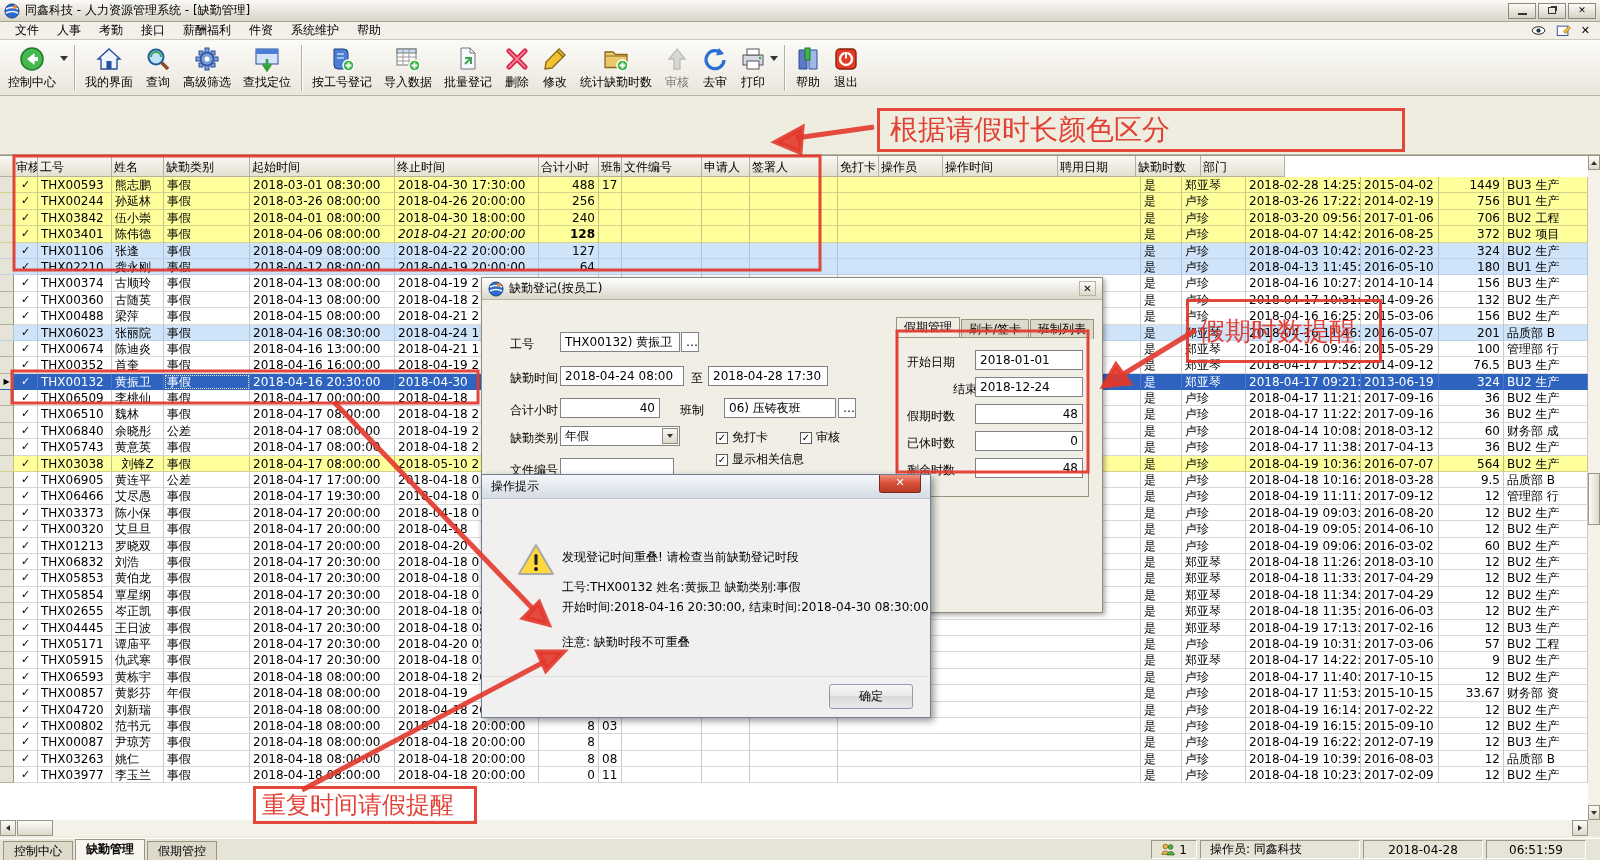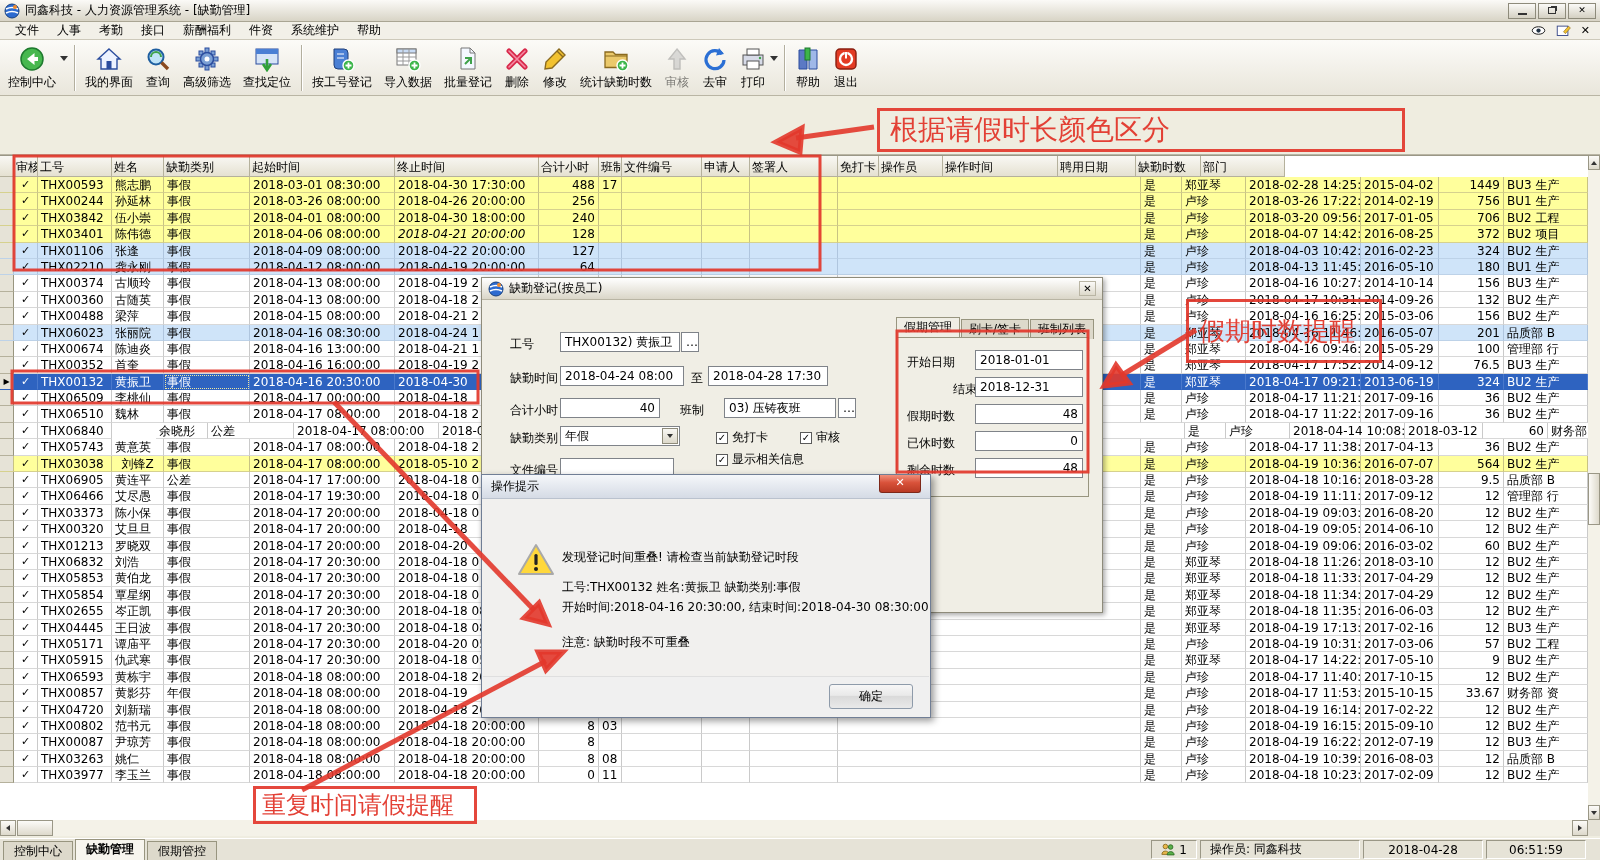--- a/index.html
+++ b/index.html
@@ -459,33 +459,33 @@
           <div class="gc" style="width: 144px;">2018-04-30 18:00:00</div>
           <div class="gc num" style="width: 60px;">240</div>
           <div class="gc" style="width: 23px;"></div>
           <div class="gc" style="width: 80px;"></div>
           <div class="gc" style="width: 48px;"></div>
           <div class="gc" style="width: 88px;"></div>
           <div class="gc" style="width: 303px;"></div>
           <div class="gc" style="width: 41px;">是</div>
           <div class="gc" style="width: 64px;">卢珍</div>
           <div class="gc" style="width: 115px;">2018-03-20 09:56:38</div>
-          <div class="gc" style="width: 78px;">2017-01-05</div>
+          <div class="gc" style="width: 78px;">2017-01-06</div>
           <div class="gc num" style="width: 65px;">706</div>
           <div class="gc" style="width: 84px;">BU2 工程</div>
         </div>
         <div class="gr yellow">
           <div class="gc selcol" style="width: 14px;"></div>
           <div class="gc chk" style="width: 24px;">✓</div>
           <div class="gc" style="width: 74px;">THX03401</div>
           <div class="gc" style="width: 52px;">陈伟德</div>
           <div class="gc" style="width: 86px;">事假</div>
           <div class="gc" style="width: 145px;">2018-04-06 08:00:00</div>
           <div class="gc" style="width: 144px; font-style: italic;">2018-04-21 20:00:00</div>
-          <div class="gc num" style="width: 60px;">128</div>
+          <div class="gc num" style="width: 60px; font-weight: bold;">128</div>
           <div class="gc" style="width: 23px;"></div>
           <div class="gc" style="width: 80px;"></div>
           <div class="gc" style="width: 48px;"></div>
           <div class="gc" style="width: 88px;"></div>
           <div class="gc" style="width: 303px;"></div>
           <div class="gc" style="width: 41px;">是</div>
           <div class="gc" style="width: 64px;">卢珍</div>
           <div class="gc" style="width: 115px;">2018-04-07 14:42:09</div>
           <div class="gc" style="width: 78px;">2016-08-25</div>
           <div class="gc num" style="width: 65px;">372</div>
@@ -719,21 +719,21 @@
           <div class="gc" style="width: 64px;">卢珍</div>
           <div class="gc" style="width: 115px;">2018-04-17 11:22:38</div>
           <div class="gc" style="width: 78px;">2017-09-16</div>
           <div class="gc num" style="width: 65px;">36</div>
           <div class="gc" style="width: 84px;">BU2 生产</div>
         </div>
         <div class="gr white">
           <div class="gc selcol" style="width: 14px;"></div>
           <div class="gc chk" style="width: 24px;">✓</div>
           <div class="gc" style="width: 74px;">THX06840</div>
-          <div class="gc" style="width: 52px; margin-left: 44px;">余晓彤</div>
+          <div class="gc" style="width: 52px;">余晓彤</div>
           <div class="gc" style="width: 86px;">公差</div>
           <div class="gc" style="width: 145px;">2018-04-17 08:00:00</div>
           <div class="gc" style="width: 144px;">2018-04-19 2</div>
           <div class="gc num" style="width: 60px;"></div>
           <div class="gc" style="width: 23px;"></div>
           <div class="gc" style="width: 80px;"></div>
           <div class="gc" style="width: 48px;"></div>
           <div class="gc" style="width: 88px;"></div>
           <div class="gc" style="width: 303px;"></div>
           <div class="gc" style="width: 41px;">是</div>
@@ -1253,21 +1253,21 @@
       <div class="di" style="left:199px;top:32px;width:18px;text-align:center;">…</div>
 
       <span class="dl" style="left:28px;top:70px;">缺勤时间</span>
       <div class="di" style="left:78px;top:66px;width:124px;"><span>2018-04-24 08:00</span></div>
       <span class="dl" style="left:209px;top:70px;">至</span>
       <div class="di" style="left:226px;top:66px;width:120px;"><span>2018-04-28 17:30</span></div>
 
       <span class="dl" style="left:28px;top:102px;">合计小时</span>
       <div class="di num" style="left:78px;top:98px;width:100px;"><span>40</span></div>
       <span class="dl" style="left:198px;top:102px;">班制</span>
-      <div class="di" style="left:242px;top:98px;width:112px;"><span>03) 压铸夜班</span></div>
+      <div class="di" style="left:242px;top:98px;width:112px;"><span>06) 压铸夜班</span></div>
       <div class="di" style="left:356px;top:98px;width:18px;text-align:center;">…</div>
 
       <span class="dl" style="left:28px;top:130px;">缺勤类别</span>
       <div class="di" style="left:78px;top:126px;width:120px;">
         <span>年假</span>
         <div class="cbtn">
             <div class="tri-d"></div>
           </div>
       </div>
 
@@ -1294,21 +1294,21 @@
         </div>
       <div class="rtabs" id="dlg-tabs">
           <div class="rtab active">假期管理</div>
           <div class="rtab">刷卡/签卡</div>
           <div class="rtab">班制列表</div>
         </div>
       <div class="rpanel">
         <span class="dl" style="left:10px;top:16px;">开始日期</span>
         <div class="di" style="left:78px;top:12px;width:108px;"><span>2018-01-01</span></div>
         <span class="dl" style="left:24px;top:43px;margin-left:32px;">结束日期</span>
-        <div class="di" style="left:78px;top:39px;width:108px;"><span>2018-12-31</span></div>
+        <div class="di" style="left:78px;top:39px;width:108px;"><span>2018-12-24</span></div>
         <span class="dl" style="left:10px;top:70px;">假期时数</span>
         <div class="di num" style="left:78px;top:66px;width:108px;"><span>48</span></div>
         <span class="dl" style="left:10px;top:97px;">已休时数</span>
         <div class="di num" style="left:78px;top:93px;width:108px;"><span>0</span></div>
         <span class="dl" style="left:10px;top:124px;">剩余时数</span>
         <div class="di num" style="left:78px;top:120px;width:108px;"><span>48</span></div>
       </div>
     </div>
   </div>
 

